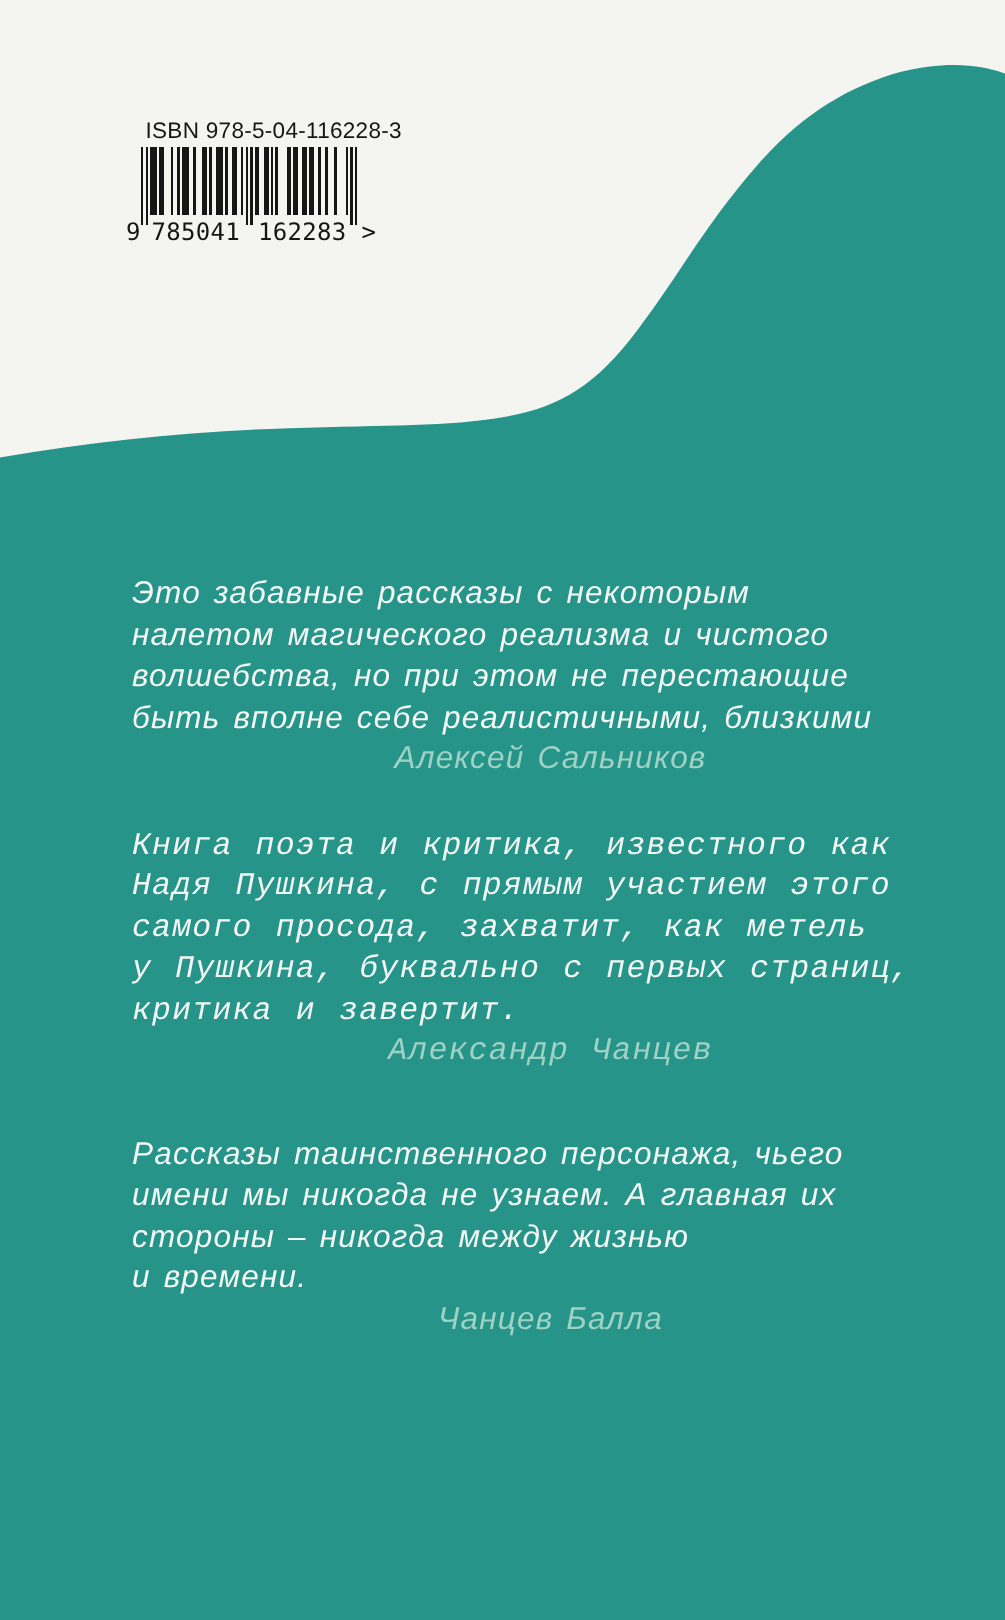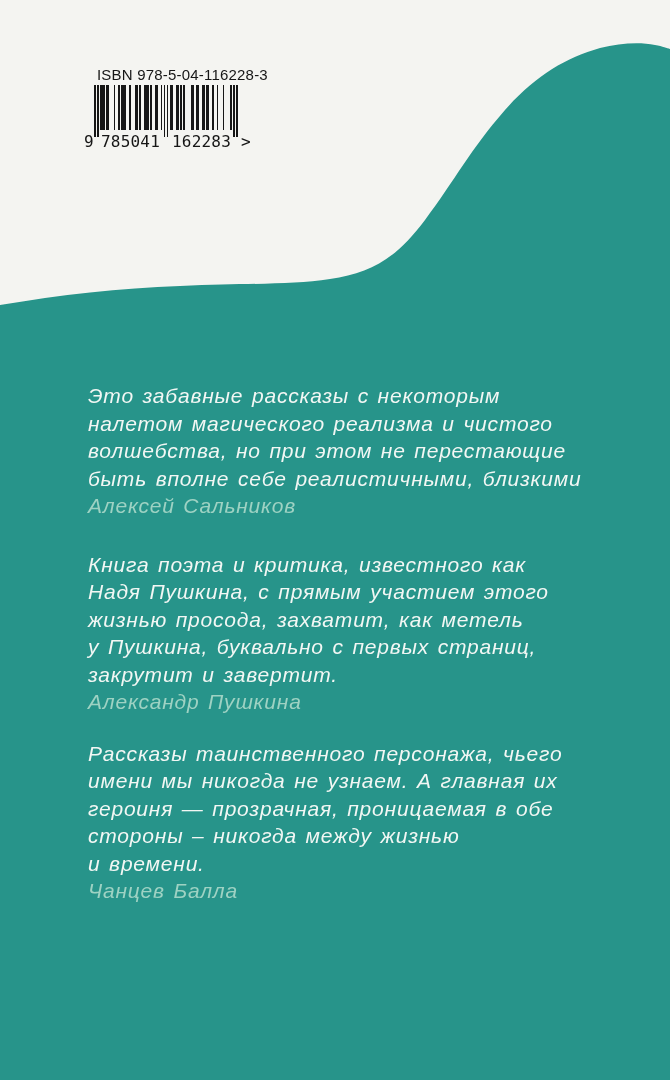--- a/index.html
+++ b/index.html
@@ -14,21 +14,21 @@
     position:relative;
     width:670px;height:1080px;
     background:var(--teal);
     overflow:hidden;
     font-family:"Liberation Sans",sans-serif;
   }
   .wave{position:absolute;top:0;left:0;display:block;}
   .wave path{fill:var(--paper);}
 
   
-  .barcode-block{position:absolute;left:84px;top:66px;width:175px;}
+  .barcode-block{position:absolute;left:84px;top:79px;width:175px;}
   .isbn-label{
     margin:0 0 2px 13px;
     font-size:15px;letter-spacing:.2px;
     color:var(--ink);
     font-family:"Liberation Sans",sans-serif;
     white-space:nowrap;
   }
   .bars{display:block;margin-left:10px;}
   .bars rect{fill:#161616;}
   .digits{
@@ -45,21 +45,21 @@
   
   .quotes{
     position:absolute;left:88px;top:382px;right:24px;
     color:var(--quote);
     font-family:"Liberation Sans",sans-serif;
     font-style:italic;
     font-size:21px;line-height:27.5px;
     letter-spacing:.8px;word-spacing:2px;
   }
   .quote-line{white-space:nowrap;}
-  .quote-author{color:var(--author);}
+  .quote-author{color:var(--author);text-align:center;}
   .quote-block{margin:0 0 31px 0;}
   .quote-block:last-child{margin-bottom:12px;}
 </style>
 </head>
 <body>
 
 <div class="cover">
 
   <svg class="wave" width="670" height="320" viewBox="0 0 670 320" aria-hidden="true">
     <path d="M 0 0 H 670 V 49
@@ -132,32 +132,31 @@
   <div class="quotes">
 
     <div class="quote-block">
       <div class="quote-line">Это забавные рассказы с некоторым</div>
       <div class="quote-line">налетом магического реализма и чистого</div>
       <div class="quote-line">волшебства, но при этом не перестающие</div>
       <div class="quote-line">быть вполне себе реалистичными, близкими</div>
       <div class="quote-line quote-author">Алексей Сальников</div>
     </div>
 
-    <div class="quote-block" style="margin-bottom:24px;">
+    <div class="quote-block" style="margin-bottom:40px;font-family:Liberation Mono, monospace;">
       <div class="quote-line">Книга поэта и критика, известного как</div>
       <div class="quote-line">Надя Пушкина, с прямым участием этого</div>
-      <div class="quote-line">жизнью просода, захватит, как метель</div>
+      <div class="quote-line">самого просода, захватит, как метель</div>
       <div class="quote-line">у Пушкина, буквально с первых страниц,</div>
-      <div class="quote-line">закрутит и завертит.</div>
-      <div class="quote-line quote-author">Александр Пушкина</div>
+      <div class="quote-line">критика и завертит.</div>
+      <div class="quote-line quote-author">Александр Чанцев</div>
     </div>
 
     <div class="quote-block">
       <div class="quote-line">Рассказы таинственного персонажа, чьего</div>
       <div class="quote-line">имени мы никогда не узнаем. А главная их</div>
-      <div class="quote-line">героиня — прозрачная, проницаемая в обе</div>
       <div class="quote-line">стороны – никогда между жизнью</div>
       <div class="quote-line">и времени.</div>
       <div class="quote-line quote-author">Чанцев Балла</div>
     </div>
 
   </div>
 </div>
 
 </body></html>

